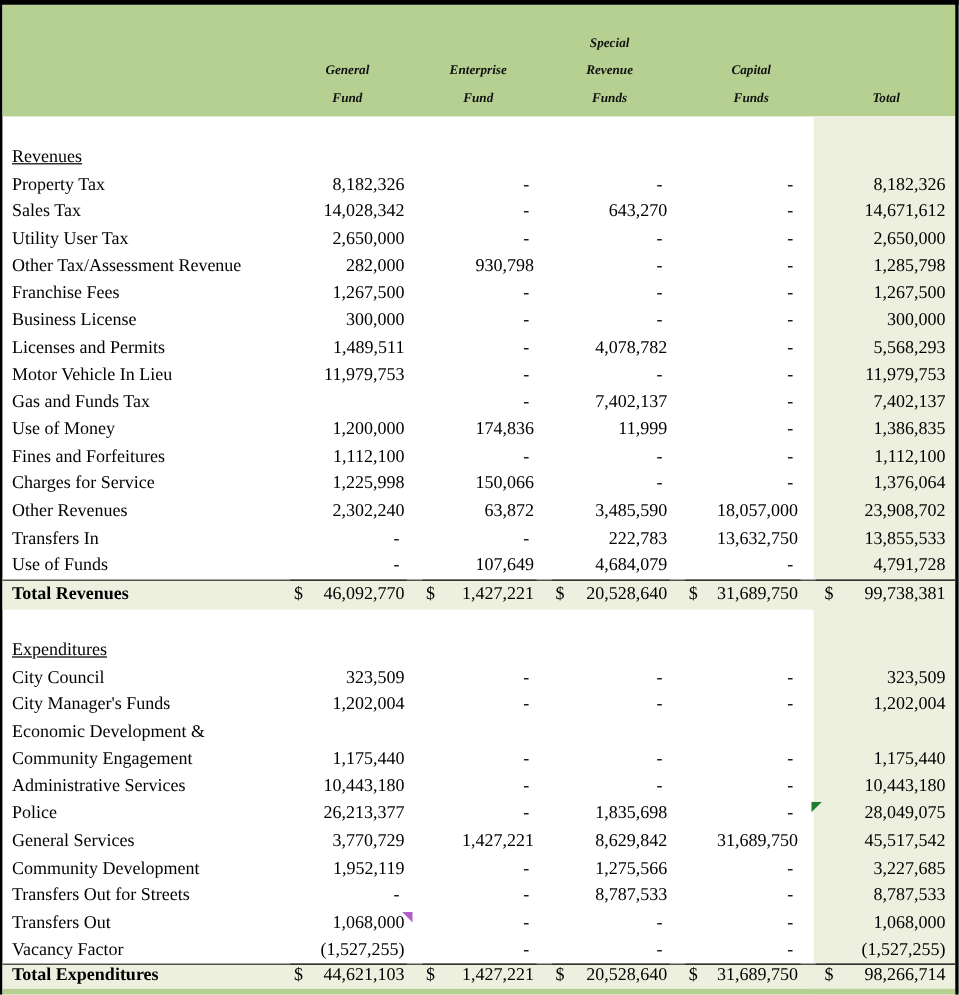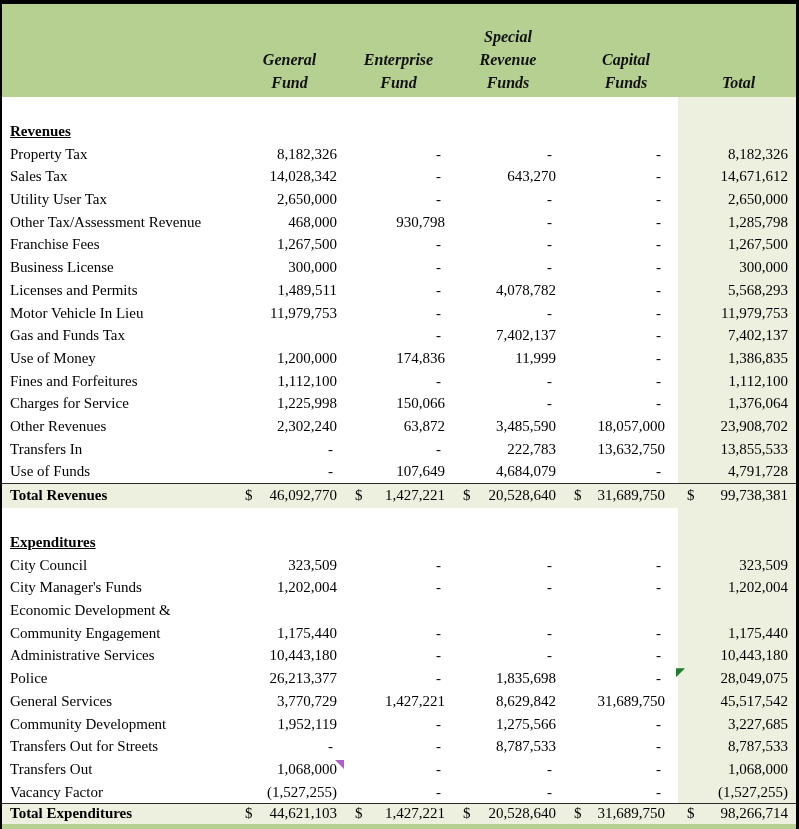--- a/index.html
+++ b/index.html
@@ -10,21 +10,21 @@
   body{font-family:"Liberation Serif", serif; color:var(--ink); font-size:15px;}
   .sheet{
     position:relative; width:799px; height:829px; box-sizing:border-box;
     border-top:4px solid #000; border-left:2px solid #000; border-right:3px solid #000;
     overflow:hidden; background:#fff;
   }
   
   .header-band{position:relative; height:93px; background:var(--green);}
   .hcol{
     position:absolute; bottom:3px; text-align:center;
-    font-weight:bold; font-style:italic; font-size:16px; line-height:23px; color:#111;
+    font-weight:bold; font-style:italic; font-size:11px; line-height:23px; color:#111;
   }
   .hcol-1{left:238px;width:99px;}
   .hcol-2{left:348px;width:97px;}
   .hcol-3{left:456px;width:100px;}
   .hcol-4{left:575px;width:98px;}
   .hcol-5{left:676px;width:121px;}
   
   .body{position:relative; height:732px;}
   .colband{position:absolute; top:0; bottom:0; left:676px; right:0; background:var(--band); z-index:0;}
   .content{position:relative; z-index:1;}
@@ -32,21 +32,21 @@
   .row{
     display:grid; grid-template-columns:227px 97px 95px 98px 96px 116px;
     column-gap:13px; height:22.7px; align-items:stretch;
   }
   .cell{line-height:22.7px; white-space:nowrap;}
   .cell.label{padding-left:8px; overflow:visible;}
   .cell.num{text-align:right; padding-right:2px; position:relative;}
   .cell.total-col{padding-right:8px;}
   .num .dash{margin-right:4px;}
   .rule-under{border-bottom:1px solid var(--rule);}
-  .section-heading{font-weight:bold; text-decoration:underline;}
+  .section-heading{font-weight:normal; text-decoration:underline;}
   
   .total-row{
     background:var(--band); border-top:1px solid var(--rule);
     height:24px;
   }
   .total-row .cell{line-height:23px;}
   .total-row.short{height:20px;}
   .total-row.short .cell{line-height:19px;}
   .total-label span{font-weight:bold;}
   .cell.money{display:flex; justify-content:space-between; padding-left:3px; padding-right:2px; text-align:right; position:relative;}
@@ -119,21 +119,21 @@
     <div class="cell label"><span>Utility User Tax</span></div>
     <div class="cell num"><span>2,650,000</span></div>
     <div class="cell num"><span class="dash">-</span></div>
     <div class="cell num"><span class="dash">-</span></div>
     <div class="cell num"><span class="dash">-</span></div>
     <div class="cell num total-col"><span>2,650,000</span></div>
   </div>
 
   <div class="row">
     <div class="cell label"><span>Other Tax/Assessment Revenue</span></div>
-    <div class="cell num"><span>468,000</span></div>
+    <div class="cell num"><span>282,000</span></div>
     <div class="cell num"><span>930,798</span></div>
     <div class="cell num"><span class="dash">-</span></div>
     <div class="cell num"><span class="dash">-</span></div>
     <div class="cell num total-col"><span>1,285,798</span></div>
   </div>
 
   <div class="row">
     <div class="cell label"><span>Franchise Fees</span></div>
     <div class="cell num"><span>1,267,500</span></div>
     <div class="cell num"><span class="dash">-</span></div>

